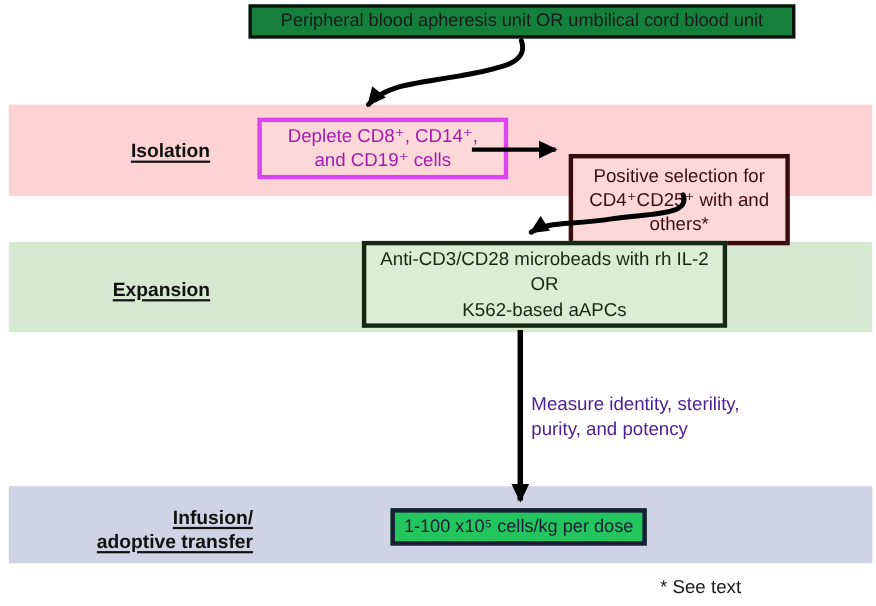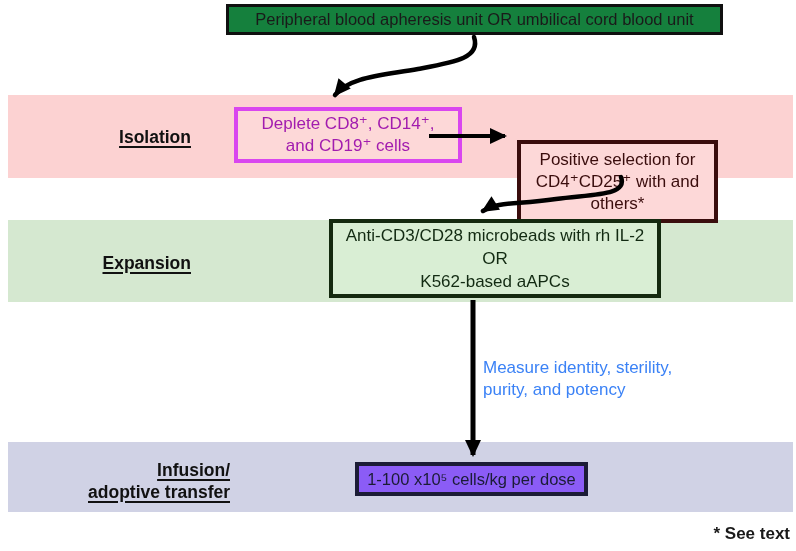--- a/index.html
+++ b/index.html
@@ -51,31 +51,31 @@
     background:#fdd8d8;border:4px solid #3a0d0d;
     color:#3a0d0d;font-size:17px;line-height:22px;margin-top:48px;
   }
   .expansion-box{
     left:305px;top:219px;width:332px;height:79px;
     background:#d9eed4;border:4px solid #14290f;
     color:#122a12;font-size:17px;line-height:23px;margin-left:24px;
   }
   .dose-box{
     left:355px;top:462px;width:233px;height:34px;
-    background:#8b5cf6;border:4px solid #1b1c36;
+    background:#22c55e;border:4px solid #1b1c36;
     color:#1b1c36;font-size:16.5px;
   }
 
   .measure-note{
     position:absolute;left:483px;top:357px;width:230px;
-    font-size:17px;line-height:22px;color:#3b82f6;text-align:left;
+    font-size:17px;line-height:22px;color:#4c1d95;text-align:left;
   }
   .footnote{
     position:absolute;left:600px;top:524px;width:190px;
-    text-align:right;font-size:17px;color:#1a1a1a;font-weight:bold;
+    text-align:left;font-size:17px;color:#1a1a1a;
   }
   #arrow-layer{
     position:absolute;left:0;top:0;width:796px;height:551px;
     pointer-events:none;
   }
 </style>
 </head>
 <body>
 
 <div id="canvas">

